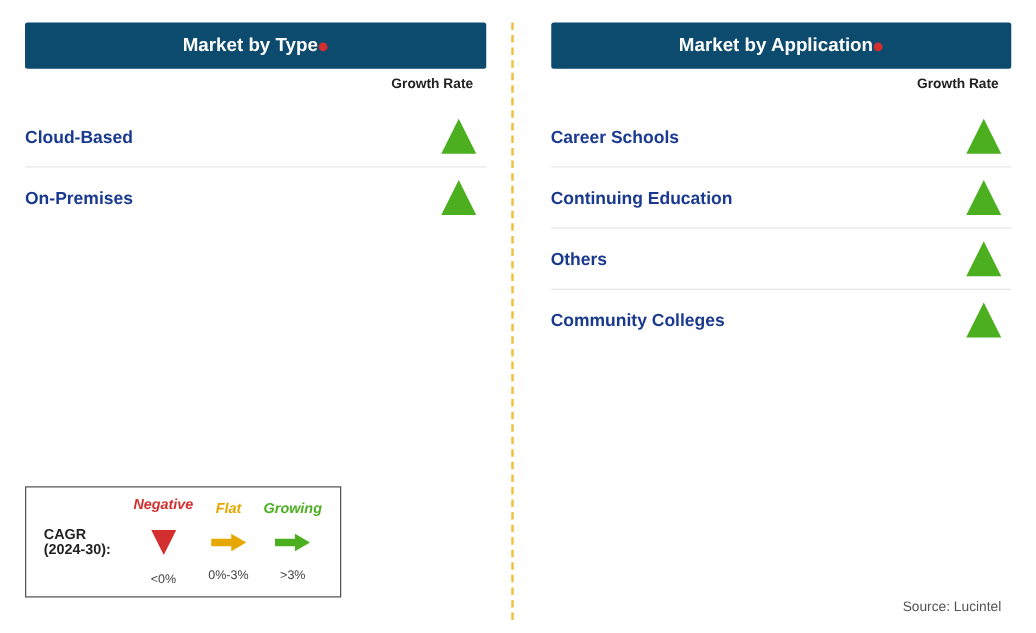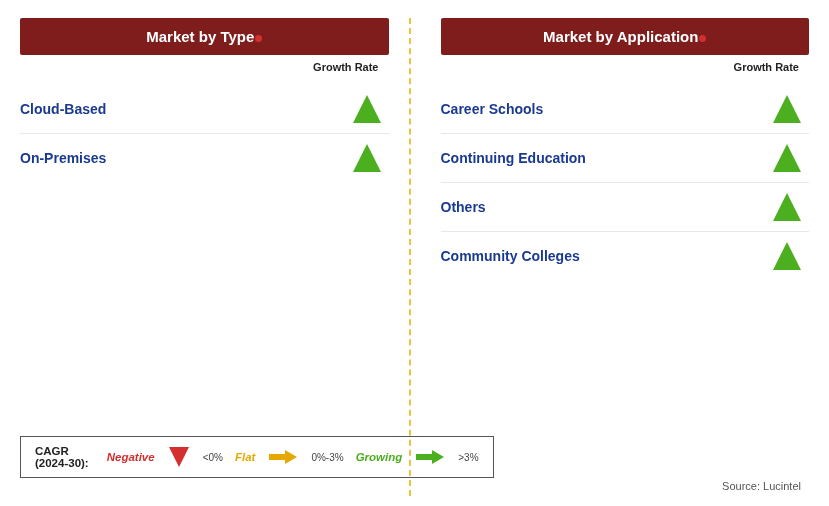--- a/index.html
+++ b/index.html
@@ -33,21 +33,21 @@
     
     .right-panel {
       flex: 1;
       display: flex;
       flex-direction: column;
       align-items: stretch;
       padding-left: 30px;
     }
 
     .section-header {
-      background-color: #7f1d1d;
+      background-color: #0c4a6e;
       color: #ffffff;
       font-size: 15px;
       font-weight: bold;
       text-align: center;
       padding: 10px 16px;
       border-radius: 2px;
       margin-bottom: 6px;
     }
 
     .growth-rate-label {
@@ -105,20 +105,21 @@
       color: #222;
       font-weight: bold;
       margin-right: 12px;
       white-space: nowrap;
     }
 
     .legend-item {
       display: flex;
       align-items: center;
       gap: 14px;
+      flex-direction: column;
     }
 
     .legend-label-italic {
       font-style: italic;
       font-weight: bold;
     }
 
     .legend-sub {
       font-size: 10px;
       color: #444;

